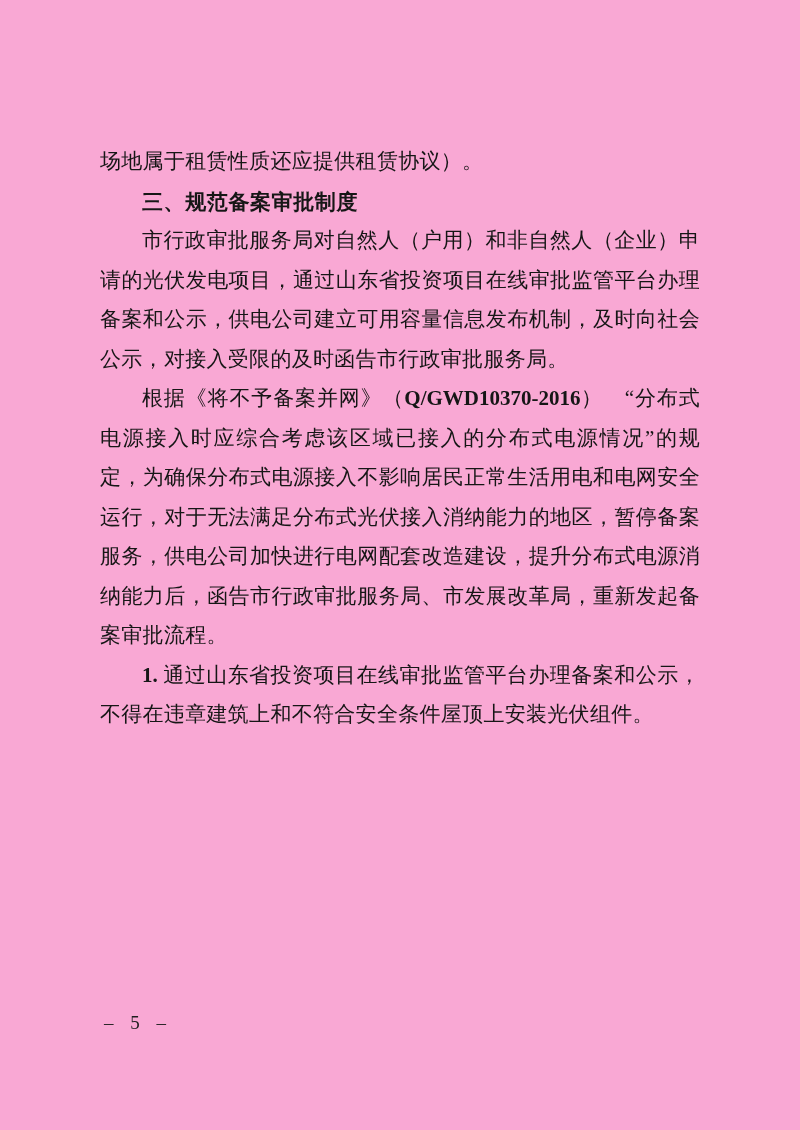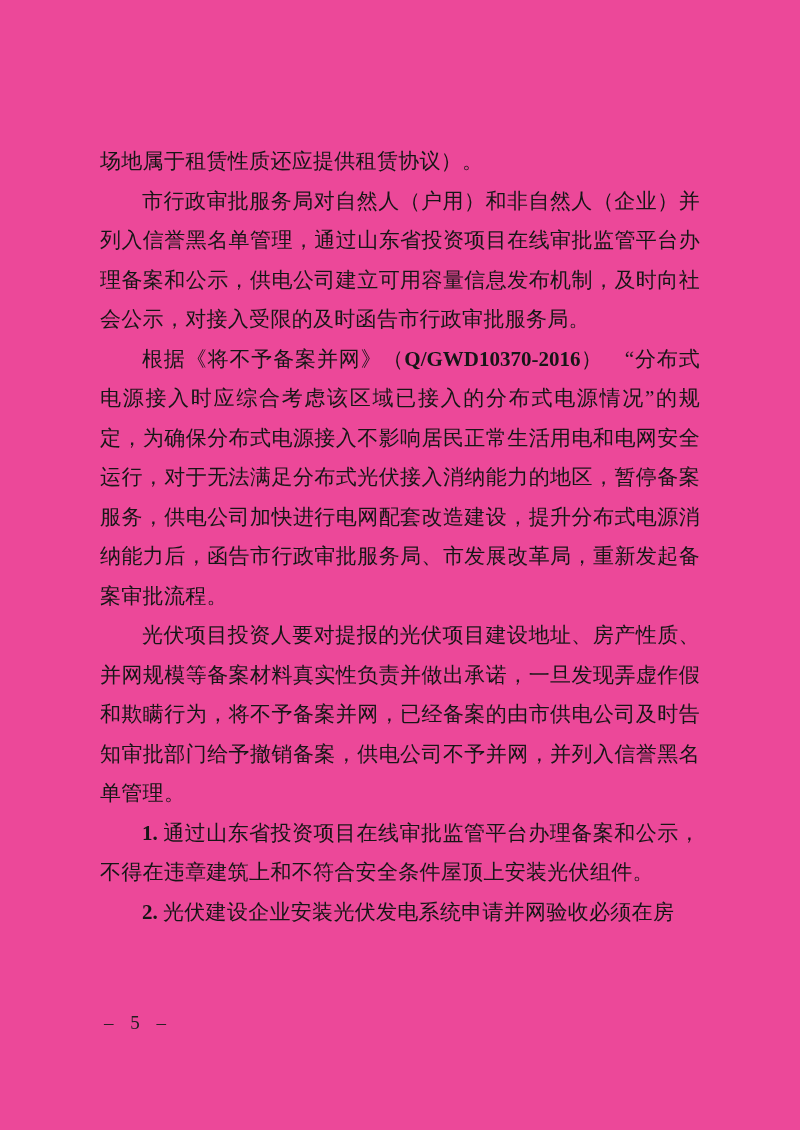--- a/index.html
+++ b/index.html
@@ -5,21 +5,21 @@
   html, body {
     margin: 0;
     padding: 0;
     background: #e8e8e8;
   }
   .page {
     position: relative;
     width: 800px;
     height: 1130px;
     margin: 0 auto;
-    background: #ec4899;
+    background: #f9a8d4;
     color: #161616;
     font-family: "Liberation Serif", "DejaVu Serif", serif;
     overflow: hidden;
   }
   .doc-body {
     position: absolute;
     left: 100px;
     top: 142px;
     width: 600px;
     font-size: 21px;
@@ -61,20 +61,19 @@
     color: #1e1e1e;
     font-family: "Liberation Serif", "DejaVu Serif", serif;
   }
 </style>
 </head>
 <body>
 
 <div class="page">
   <div class="doc-body">
       <div class="block continuation"><span class="">场地属于租赁性质还应提供租赁协议）。</span></div>
-      <div class="block paragraph"><span class="">市行政审批服务局对自然人（户用）和非自然人（企业）并列入信誉黑名单管理，通过山东省投资项目在线审批监管平台办理备案和公示，供电公司建立可用容量信息发布机制，及时向社会公示，对接入受限的及时函告市行政审批服务局。</span></div>
+      <div class="block heading"><span class="">三、规范备案审批制度</span></div>
+      <div class="block paragraph"><span class="">市行政审批服务局对自然人（户用）和非自然人（企业）申请的光伏发电项目，通过山东省投资项目在线审批监管平台办理备案和公示，供电公司建立可用容量信息发布机制，及时向社会公示，对接入受限的及时函告市行政审批服务局。</span></div>
       <div class="block paragraph"><span class="">根据《将不予备案并网》（</span><span class="run-bold run-latin">Q/GWD10370-2016</span><span class="">）　“分布式电源接入时应综合考虑该区域已接入的分布式电源情况”的规定，为确保分布式电源接入不影响居民正常生活用电和电网安全运行，对于无法满足分布式光伏接入消纳能力的地区，暂停备案服务，供电公司加快进行电网配套改造建设，提升分布式电源消纳能力后，函告市行政审批服务局、市发展改革局，重新发起备案审批流程。</span></div>
-      <div class="block paragraph"><span class="">光伏项目投资人要对提报的光伏项目建设地址、房产性质、并网规模等备案材料真实性负责并做出承诺，一旦发现弄虚作假和欺瞒行为，将不予备案并网，已经备案的由市供电公司及时告知审批部门给予撤销备案，供电公司不予并网，并列入信誉黑名单管理。</span></div>
       <div class="block paragraph"><span class="run-bold run-latin">1. </span><span class="">通过山东省投资项目在线审批监管平台办理备案和公示，不得在违章建筑上和不符合安全条件屋顶上安装光伏组件。</span></div>
-      <div class="block paragraph"><span class="run-bold run-latin">2. </span><span class="">光伏建设企业安装光伏发电系统申请并网验收必须在房</span></div>
     </div>
   <div class="page-number">– 5 –</div>
 </div>
 
 </body></html>

